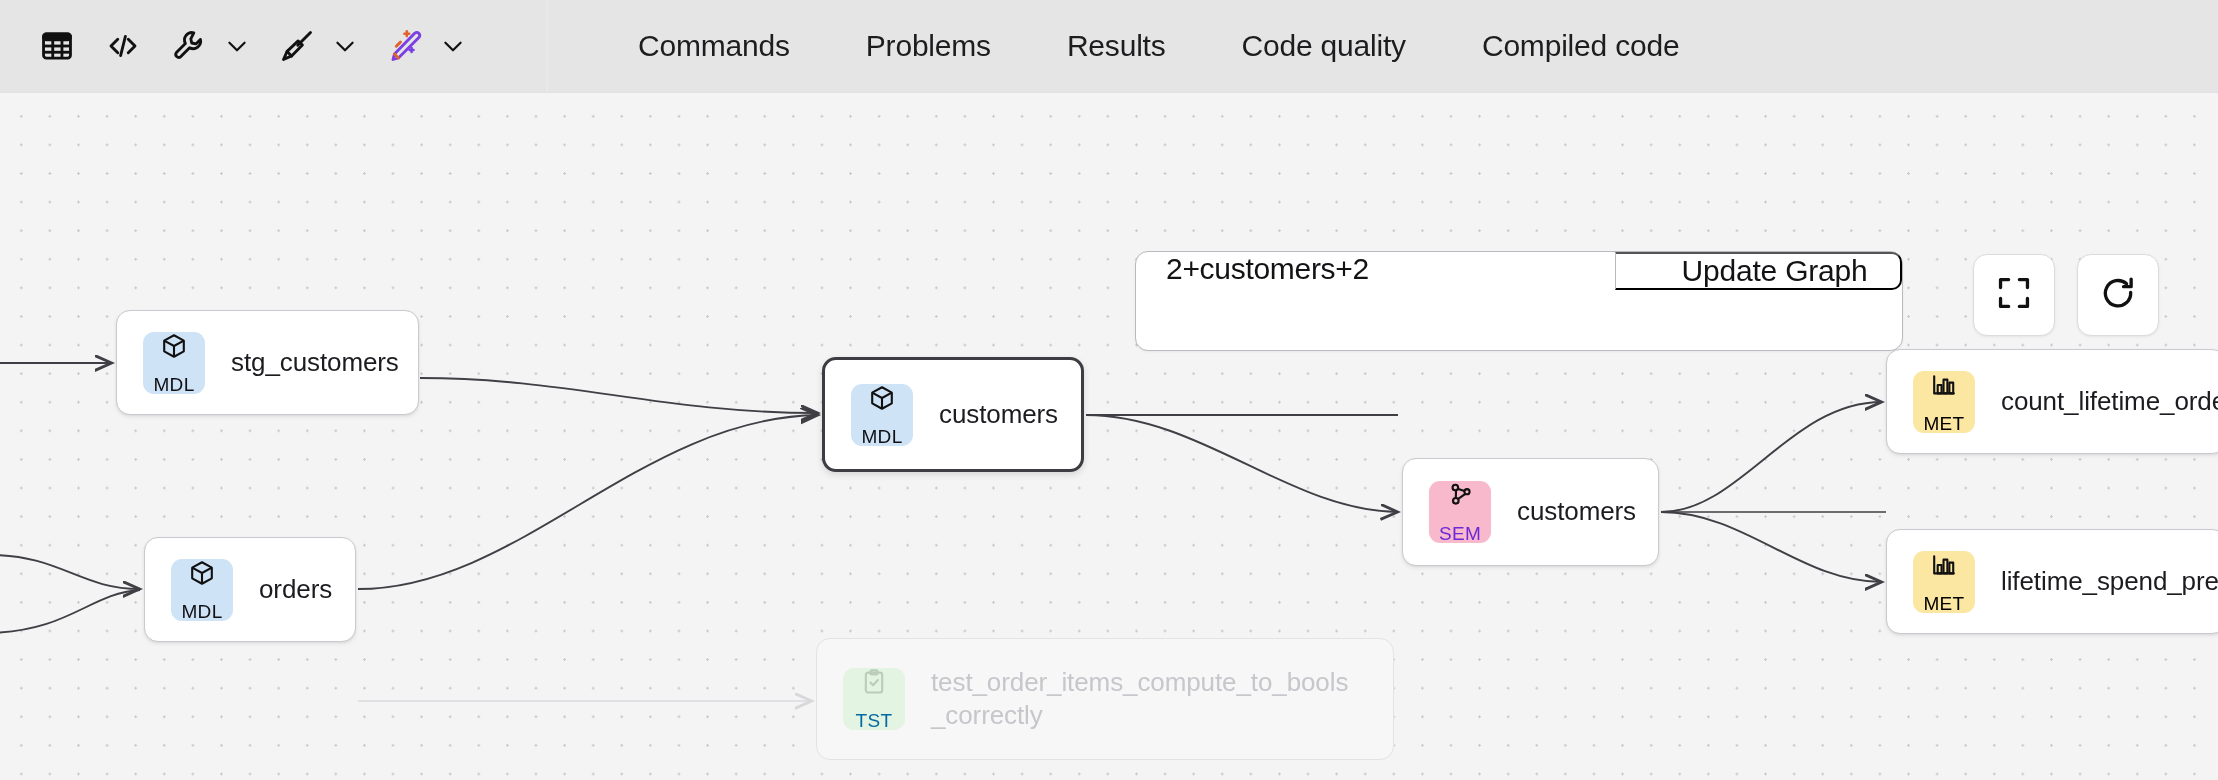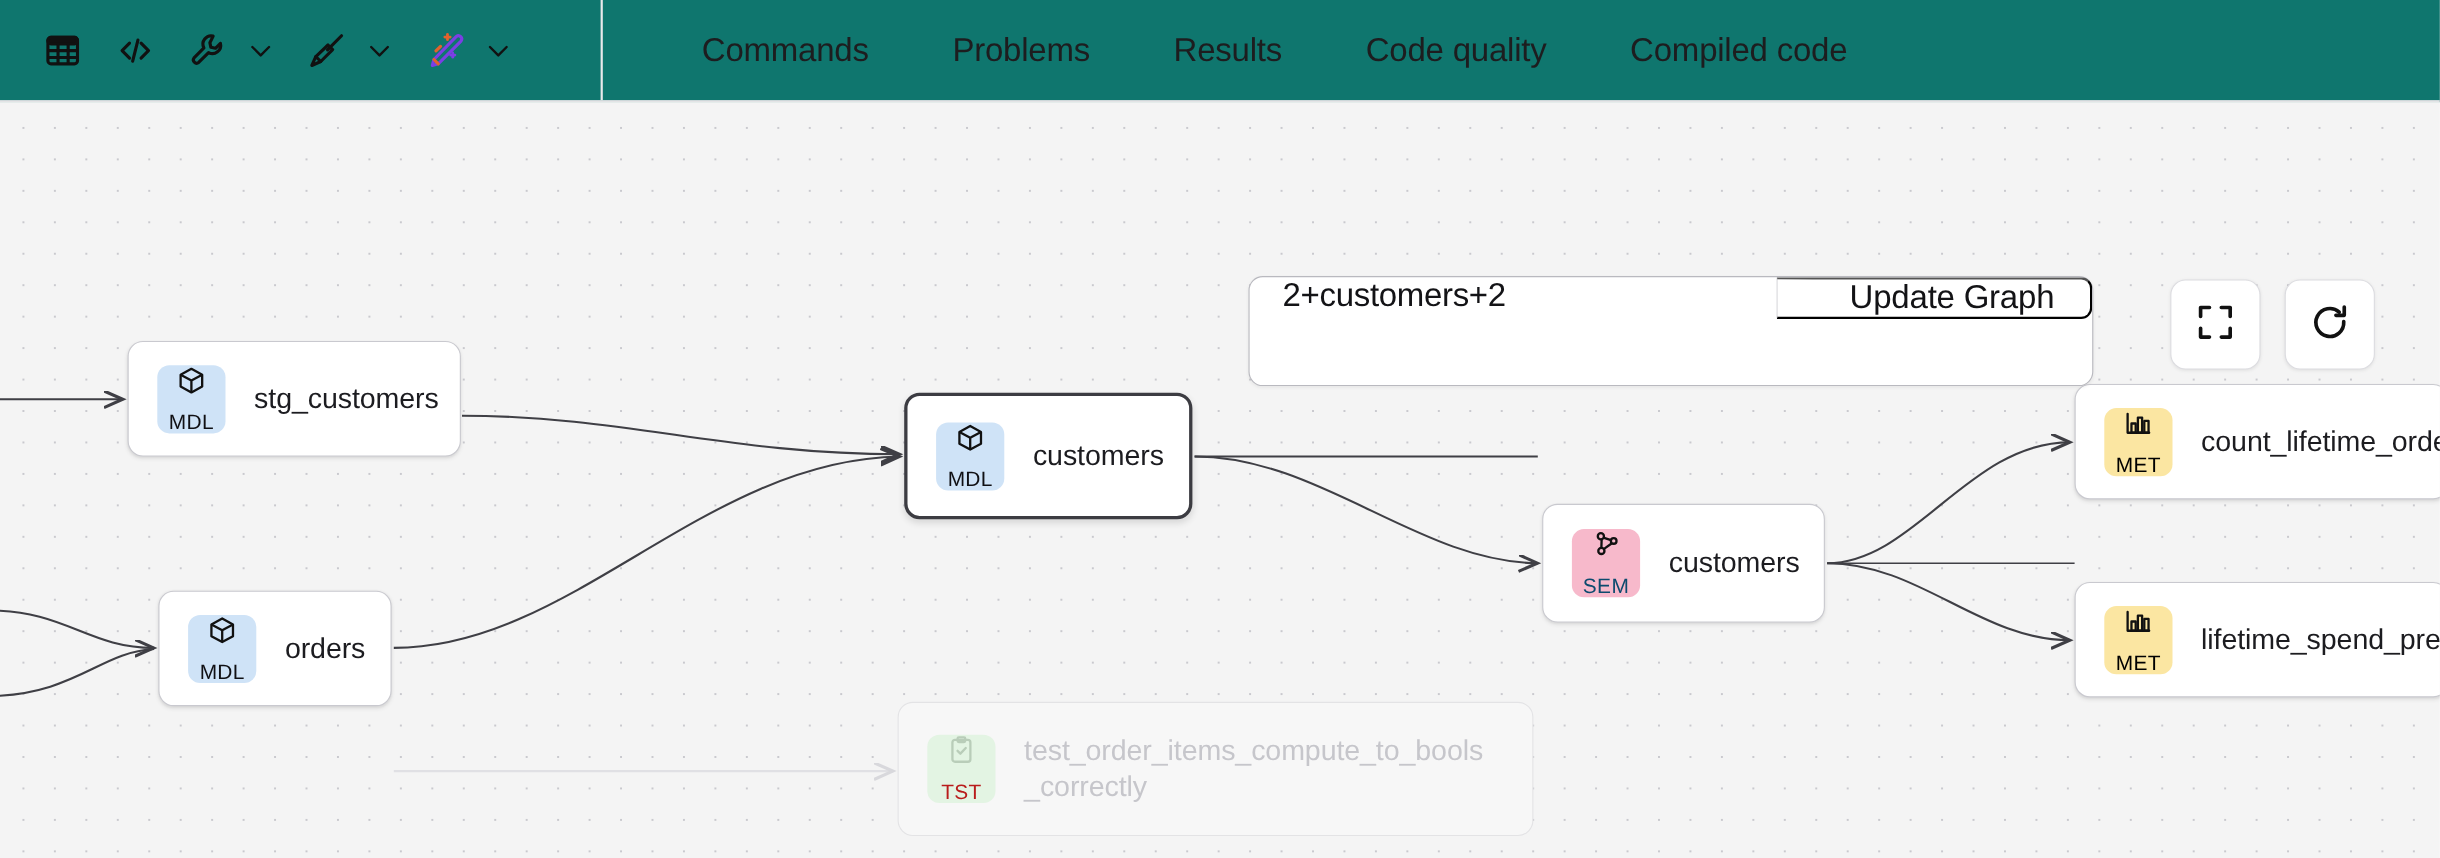--- a/index.html
+++ b/index.html
@@ -10,21 +10,21 @@
     font-family: "Liberation Sans", sans-serif;
     background: #ffffff;
   }
 
   
   .header {
     position: absolute;
     top: 0; left: 0;
     width: 2218px;
     height: 93px;
-    background: #0f766e;
+    background: #e5e5e5;
     border-bottom: 2px solid #e3e3e5;
     display: flex;
     align-items: stretch;
   }
   .toolbar {
     width: 548px;
     height: 91px;
     display: flex;
     align-items: center;
     padding-left: 30px;
@@ -121,23 +121,23 @@
     gap: 1px;
     flex: 0 0 auto;
   }
   .badge-label {
     font-size: 19px;
     font-weight: 500;
     letter-spacing: 0.3px;
     line-height: 1;
   }
   .badge.mdl { background: #cfe3f7; color: #101014; }
-  .badge.sem { background: #f7b9cb; color: #0c4a6e; }
+  .badge.sem { background: #f7b9cb; color: #6d28d9; }
   .badge.met { background: #fbe6a2; color: #000000; }
-  .badge.tst { background: #e3f4e3; color: #b91c1c; }
+  .badge.tst { background: #e3f4e3; color: #0369a1; }
 
   .node-label {
     font-size: 26px;
     color: #1c1c20;
     letter-spacing: -0.1px;
     white-space: pre-line;
     line-height: 1.28;
   }
   .node.dim .node-label { color: #c6c6cb; }
 

